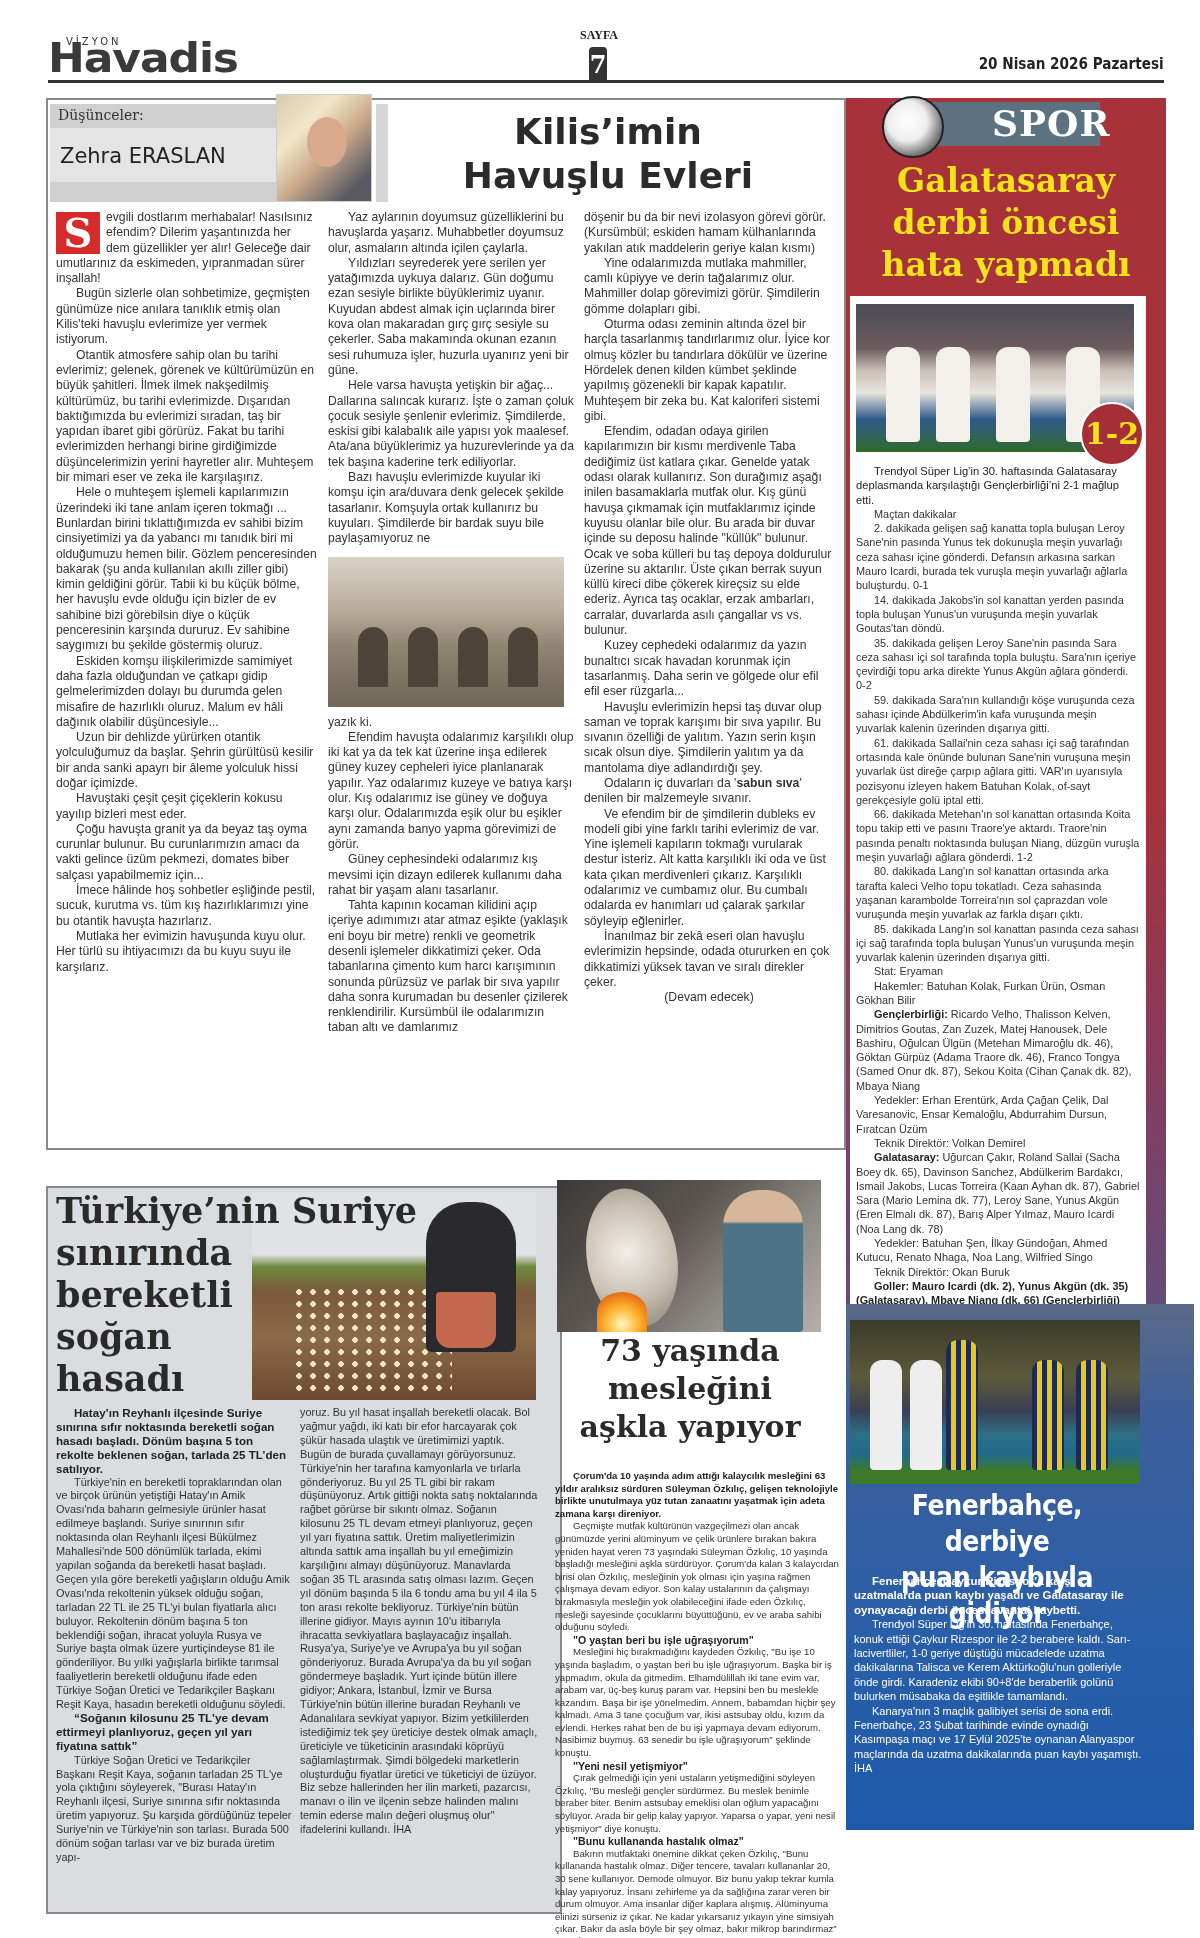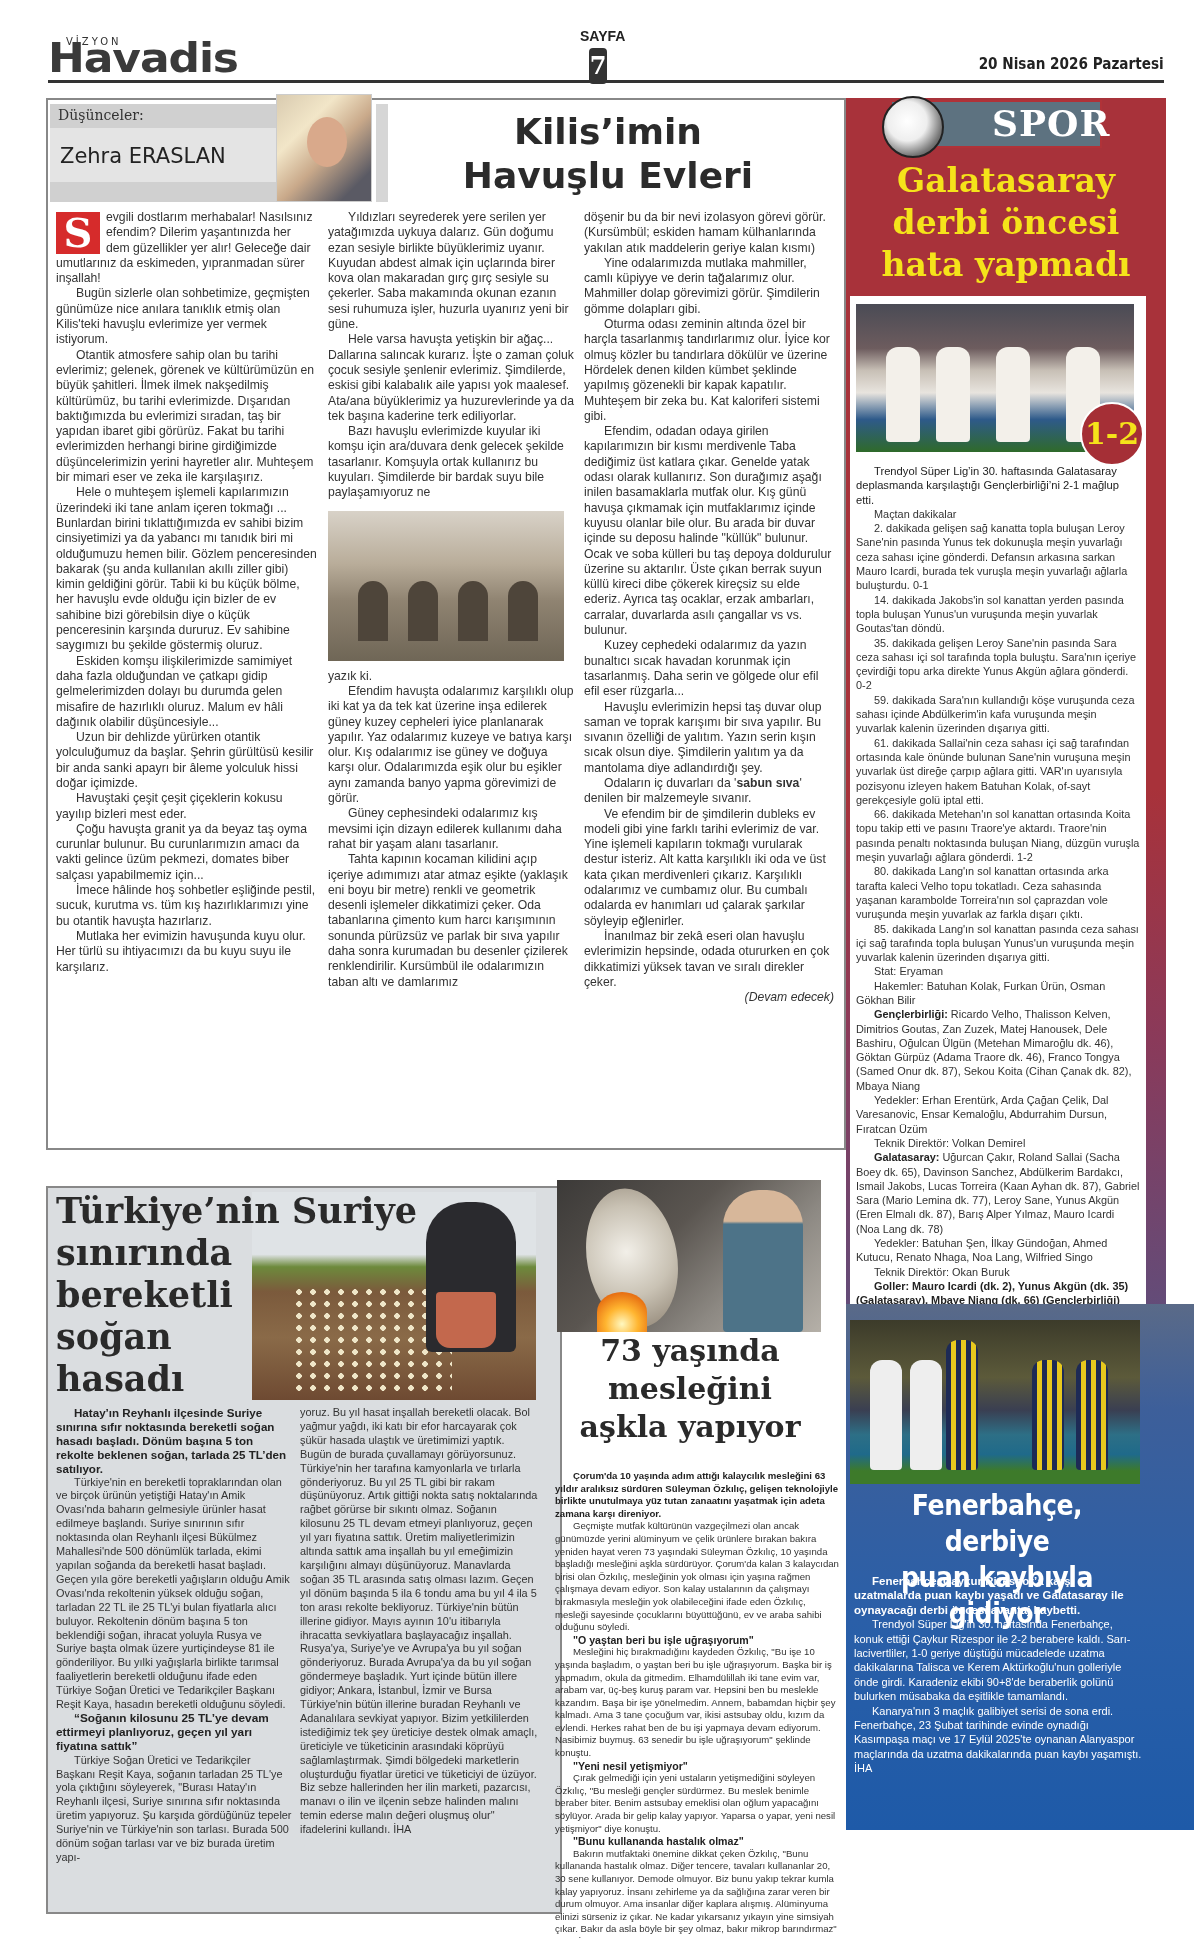--- a/index.html
+++ b/index.html
@@ -4,42 +4,42 @@
 <style>
   *{box-sizing:border-box;margin:0;padding:0}
   html,body{width:1200px;height:1938px;background:#fff;overflow:hidden}
   body{position:relative;font-family:"Liberation Sans",sans-serif;color:#222}
   
   .mast{position:absolute;left:48px;top:26px;width:1116px;height:56px}
   .logo{position:absolute;left:0;top:6px}
   .logo .small{position:absolute;left:18px;top:4px;font-size:10px;letter-spacing:3px;font-family:"DejaVu Sans",sans-serif;color:#333}
   .logo .big{display:block;font-family:"DejaVu Sans",sans-serif;font-weight:bold;font-size:40px;letter-spacing:-1px;color:#3a3a3a;line-height:44px;padding-top:4px;transform:scaleX(1.1);transform-origin:left}
   .sayfa{position:absolute;left:532px;top:2px;text-align:center;width:36px}
-  .sayfa .lbl{font-size:14px;font-weight:bold;font-family:Liberation Sans, sans-serif}
+  .sayfa .lbl{font-size:12px;font-weight:bold;font-family:Liberation Serif, serif}
   .sayfa .num{margin-top:4px;background:#333;color:#fff;border-radius:4px;height:36px;width:18px;margin-left:9px;font-size:24px;font-weight:bold;line-height:36px;font-family:"DejaVu Serif",serif}
   .date{position:absolute;right:0;top:28px;font-size:16px;font-weight:bold;font-family:"DejaVu Sans",sans-serif;transform:scaleX(.85);transform-origin:right;color:#222}
   .rule{position:absolute;left:48px;top:80px;width:1116px;height:3px;background:#333}
   
   .op{position:absolute;left:46px;top:98px;width:800px;height:1052px;border:2px solid #888}
   .op-head{position:absolute;left:2px;top:4px;width:270px;height:98px;background:#e4e4e4}
   .op-head .band1{position:absolute;left:0;top:0;width:100%;height:24px;background:#d0d0d0}
   .op-head .band3{position:absolute;left:0;top:78px;width:100%;height:20px;background:#d0d0d0}
   .op-head .section{position:absolute;left:8px;top:3px;font-family:"DejaVu Serif",serif;font-weight:normal;font-size:14px;color:#333}
   .op-head .author{position:absolute;left:10px;top:40px;font-family:"DejaVu Sans",sans-serif;font-size:21px;color:#222}
   .op-photo{position:absolute;left:228px;top:-6px;width:96px;height:108px;background:linear-gradient(135deg,#d9cbb0 0%,#f2e6c8 30%,#c9a98a 55%,#5a5a64 85%);border:1px solid #ccc}
   .op-photo .face{position:absolute;left:30px;top:22px;width:40px;height:50px;border-radius:50%;background:#d9a98b}
   .op-head-ext{position:absolute;left:328px;top:4px;width:12px;height:98px;background:#d6d6d6}
   .op-title{position:absolute;left:340px;top:10px;width:440px;text-align:center;font-family:"DejaVu Sans",sans-serif;font-weight:bold;font-size:36px;line-height:44px;color:#2b2b2b}
   .op-col{position:absolute;font-size:12.2px;line-height:15.3px;color:#333;text-align:left}
   .op-col p{text-indent:20px}
   .op-col p.first{text-indent:0}
   .dropcap{float:left;width:44px;height:42px;background:#d62b2b;color:#fff;font-family:"DejaVu Serif",serif;font-weight:bold;font-size:40px;line-height:42px;text-align:center;margin:2px 6px 0 0}
   .op-img{width:236px;height:150px;margin:10px 0 8px 0;background:linear-gradient(180deg,#d8d2c8 0%,#b9ad9a 35%,#8f8371 60%,#6f6656 100%);position:relative;overflow:hidden}
   .op-img .arch{position:absolute;bottom:20px;width:30px;height:60px;background:#4e453a;border-radius:15px 15px 0 0}
-  .devam{text-align:right;font-style:italic}
+  .devam{text-align:center;}
   
   .sport{position:absolute;left:846px;top:98px;width:320px;height:1256px;background:linear-gradient(180deg,#a8323a 0%,#a8323a 55%,#8a3a5a 75%,#5c4f7e 100%)}
   .spor-band{position:absolute;left:44px;top:2px;width:212px;height:48px;background:#5d7280;border:2px solid #b03238}
   .ball{position:absolute;left:36px;top:-2px;width:62px;height:62px;border-radius:50%;background:radial-gradient(circle at 40% 40%,#fff 0%,#eee 40%,#777 70%,#222 100%);border:2px solid #222}
   .spor-text{position:absolute;left:100px;top:2px;font-family:"DejaVu Serif",serif;font-weight:bold;font-size:36px;color:#fff;letter-spacing:1px}
   .gs-title{position:absolute;left:0;top:62px;width:320px;text-align:center;font-family:"DejaVu Serif",serif;font-weight:bold;font-size:33px;line-height:42px;color:#f5e31a}
   .gs-card{position:absolute;left:4px;top:198px;width:296px;height:1056px;background:#fff}
   .gs-photo{position:absolute;left:6px;top:8px;width:278px;height:148px;background:linear-gradient(180deg,#4a4b55 0%,#6d5c5e 30%,#c8c0b6 45%,#e8e4de 60%,#2e5a8a 78%,#2f6a2a 100%)}
   .gs-photo .pl{position:absolute;bottom:10px;width:34px;height:95px;background:#f3f0ea;border-radius:12px 12px 4px 4px}
   .score{position:absolute;right:-10px;bottom:-14px;width:64px;height:64px;border-radius:50%;background:#a52f36;border:2px solid #fff;color:#f5e31a;font-family:"DejaVu Serif",serif;font-weight:bold;font-size:30px;line-height:60px;text-align:center}
@@ -118,20 +118,21 @@
     <p>Hele o muhteşem işlemeli kapılarımızın üzerindeki iki tane anlam içeren tokmağı ... Bunlardan birini tıklattığımızda ev sahibi bizim cinsiyetimizi ya da yabancı mı tanıdık biri mi olduğumuzu hemen bilir. Gözlem penceresinden bakarak (şu anda kullanılan akıllı ziller gibi) kimin geldiğini görür. Tabii ki bu küçük bölme, her havuşlu evde olduğu için bizler de ev sahibine bizi görebilsin diye o küçük penceresinin karşında dururuz. Ev sahibine saygımızı bu şekilde göstermiş oluruz.</p>
     <p>Eskiden komşu ilişkilerimizde samimiyet daha fazla olduğundan ve çatkapı gidip gelmelerimizden dolayı bu durumda gelen misafire de hazırlıklı oluruz. Malum ev hâli dağınık olabilir düşüncesiyle...</p>
     <p>Uzun bir dehlizde yürürken otantik yolculuğumuz da başlar. Şehrin gürültüsü kesilir bir anda sanki apayrı bir âleme yolculuk hissi doğar içimizde.</p>
     <p>Havuştaki çeşit çeşit çiçeklerin kokusu yayılıp bizleri mest eder.</p>
     <p>Çoğu havuşta granit ya da beyaz taş oyma curunlar bulunur. Bu curunlarımızın amacı da vakti gelince üzüm pekmezi, domates biber salçası yapabilmemiz için...</p>
     <p>İmece hâlinde hoş sohbetler eşliğinde pestil, sucuk, kurutma vs. tüm kış hazırlıklarımızı yine bu otantik havuşta hazırlarız.</p>
     <p>Mutlaka her evimizin havuşunda kuyu olur. Her türlü su ihtiyacımızı da bu kuyu suyu ile karşılarız.</p>
   </div>
 
   <div class="op-col" style="left:280px;top:110px;width:246px;">
+    <p>Yaz aylarının doyumsuz güzelliklerini bu havuşlarda yaşarız. Muhabbetler doyumsuz olur, asmaların altında içilen çaylarla.</p>
     <p>Yıldızları seyrederek yere serilen yer yatağımızda uykuya dalarız. Gün doğumu ezan sesiyle birlikte büyüklerimiz uyanır. Kuyudan abdest almak için uçlarında birer kova olan makaradan gırç gırç sesiyle su çekerler. Saba makamında okunan ezanın sesi ruhumuza işler, huzurla uyanırız yeni bir güne.</p>
     <p>Hele varsa havuşta yetişkin bir ağaç... Dallarına salıncak kurarız. İşte o zaman çoluk çocuk sesiyle şenlenir evlerimiz. Şimdilerde, eskisi gibi kalabalık aile yapısı yok maalesef. Ata/ana büyüklerimiz ya huzurevlerinde ya da tek başına kaderine terk ediliyorlar.</p>
     <p>Bazı havuşlu evlerimizde kuyular iki komşu için ara/duvara denk gelecek şekilde tasarlanır. Komşuyla ortak kullanırız bu kuyuları. Şimdilerde bir bardak suyu bile paylaşamıyoruz ne</p>
     <div class="op-img">
       <div class="arch" style="left:30px"></div>
       <div class="arch" style="left:80px"></div>
       <div class="arch" style="left:130px"></div>
       <div class="arch" style="left:180px"></div>
     </div>
     <p class="first">yazık ki.</p>

